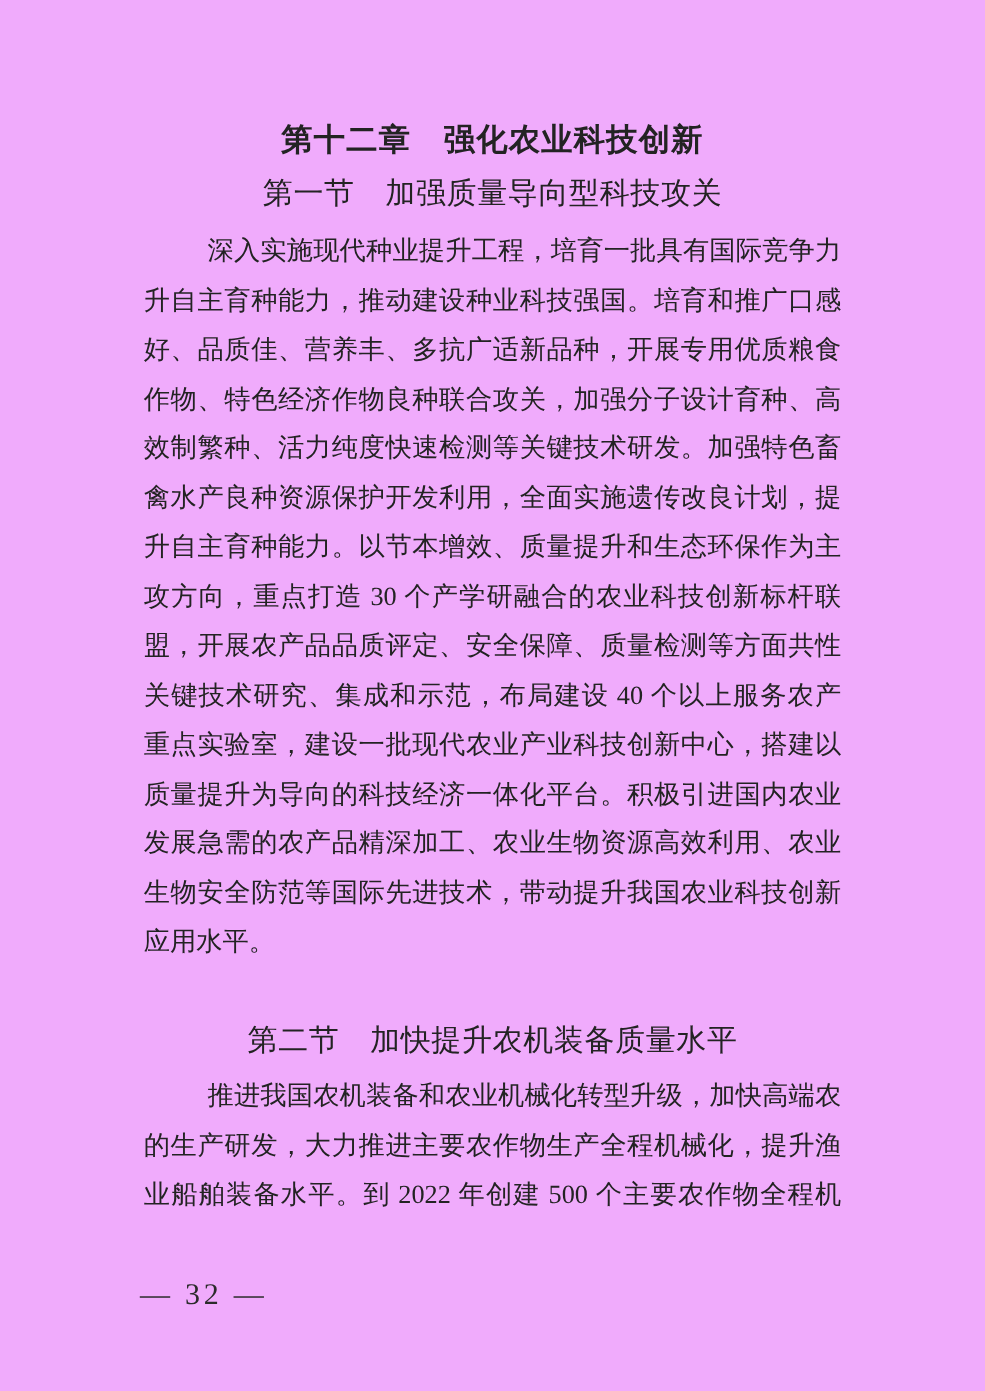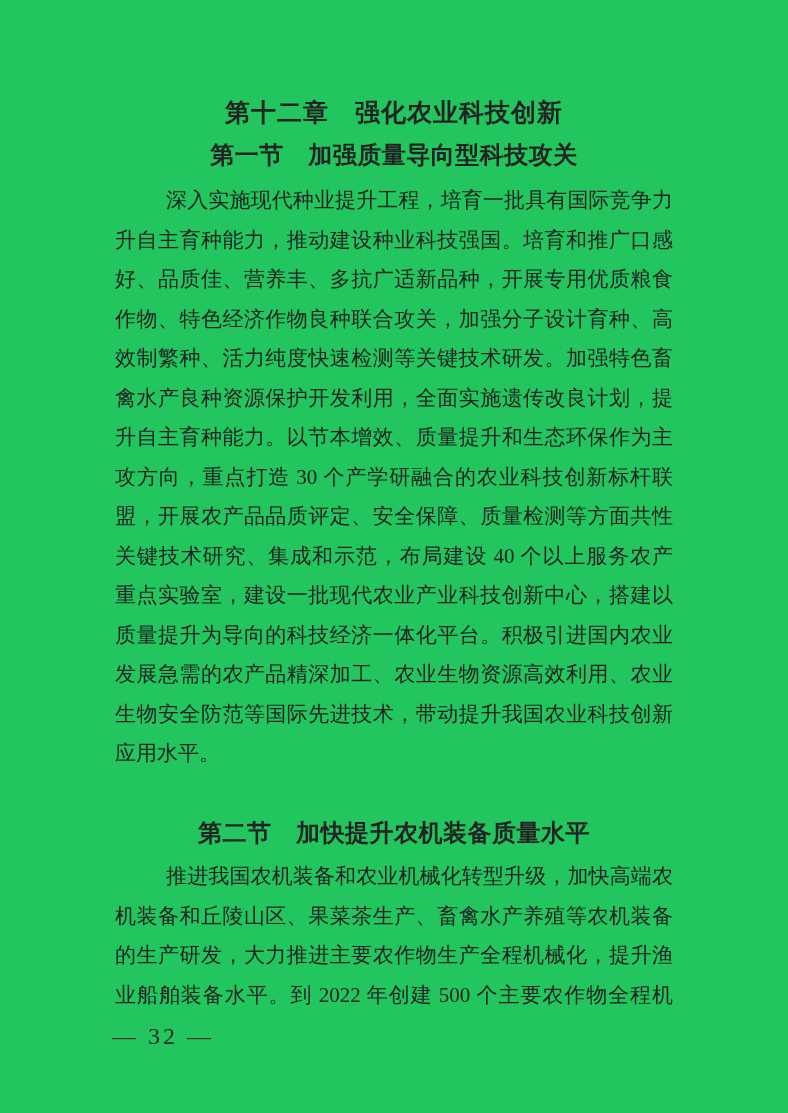--- a/index.html
+++ b/index.html
@@ -12,21 +12,21 @@
     position: relative;
     background: #f4f4f4;
     font-family: "Liberation Serif", serif;
   }
   .page {
     position: absolute;
     left: 0;
     top: 0;
     width: 788px;
     height: 1113px;
-    background: #22c55e;
+    background: #f0abfc;
     color: #232323;
     overflow: hidden;
   }
   .chapter-title {
     position: absolute;
     top: 96px;
     left: 0;
     width: 100%;
     margin: 0;
     text-align: center;
@@ -38,21 +38,21 @@
   }
   .section-title {
     position: absolute;
     left: 0;
     width: 100%;
     margin: 0;
     text-align: center;
     font-family: "Liberation Serif", serif;
     font-size: 24px;
     line-height: 30px;
-    font-weight: bold;
+    font-weight: normal;
     letter-spacing: 0.5px;
   }
   #section1-title { top: 140px; }
   #section2-title { top: 818px; }
   .para {
     position: absolute;
     left: 115px;
     width: 558px;
   }
   #para1 { top: 181px; }
@@ -105,20 +105,19 @@
     <div class="line">质量提升为导向的科技经济一体化平台。积极引进国内农业</div>
     <div class="line">发展急需的农产品精深加工、农业生物资源高效利用、农业</div>
     <div class="line">生物安全防范等国际先进技术，带动提升我国农业科技创新</div>
     <div class="line last">应用水平。</div>
   </div>
 
   <h2 class="section-title" id="section2-title">第二节　加快提升农机装备质量水平</h2>
 
   <div class="para" id="para2">
     <div class="line indent">推进我国农机装备和农业机械化转型升级，加快高端农</div>
-    <div class="line">机装备和丘陵山区、果菜茶生产、畜禽水产养殖等农机装备</div>
     <div class="line">的生产研发，大力推进主要农作物生产全程机械化，提升渔</div>
     <div class="line">业船舶装备水平。到 2022 年创建 500 个主要农作物全程机</div>
   </div>
 
   <div class="page-number">— 32 —</div>
 
 </div>
 
 </body></html>

